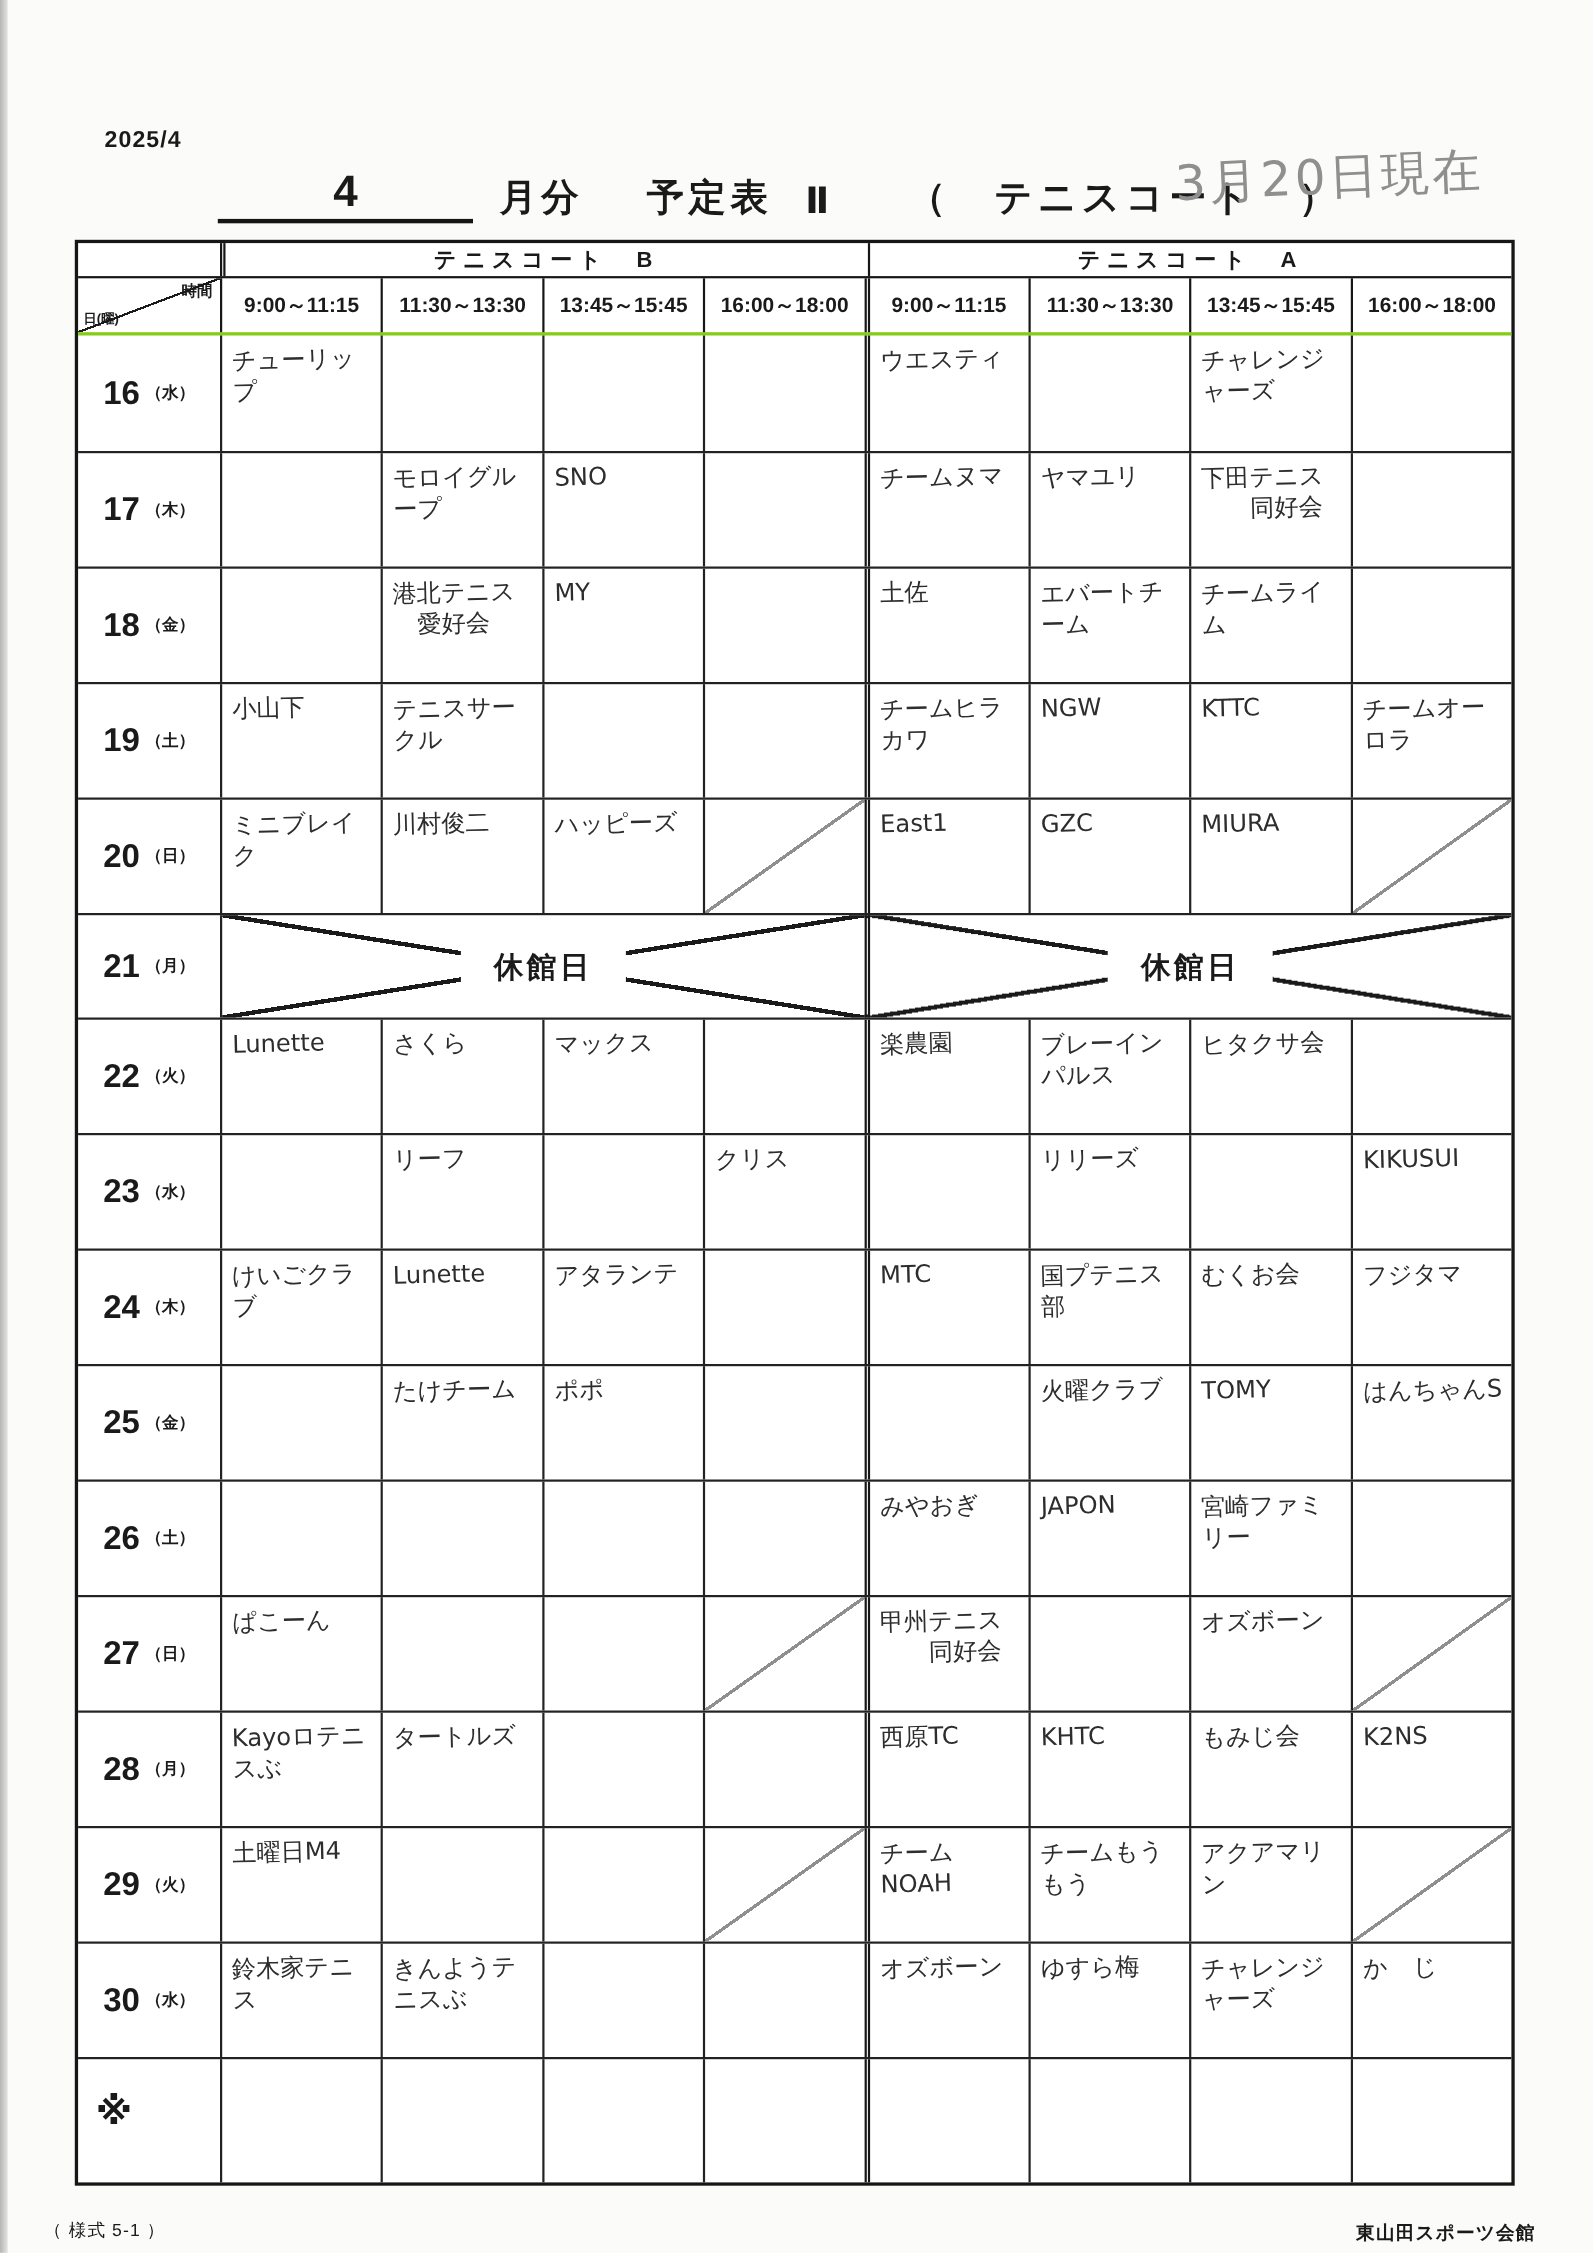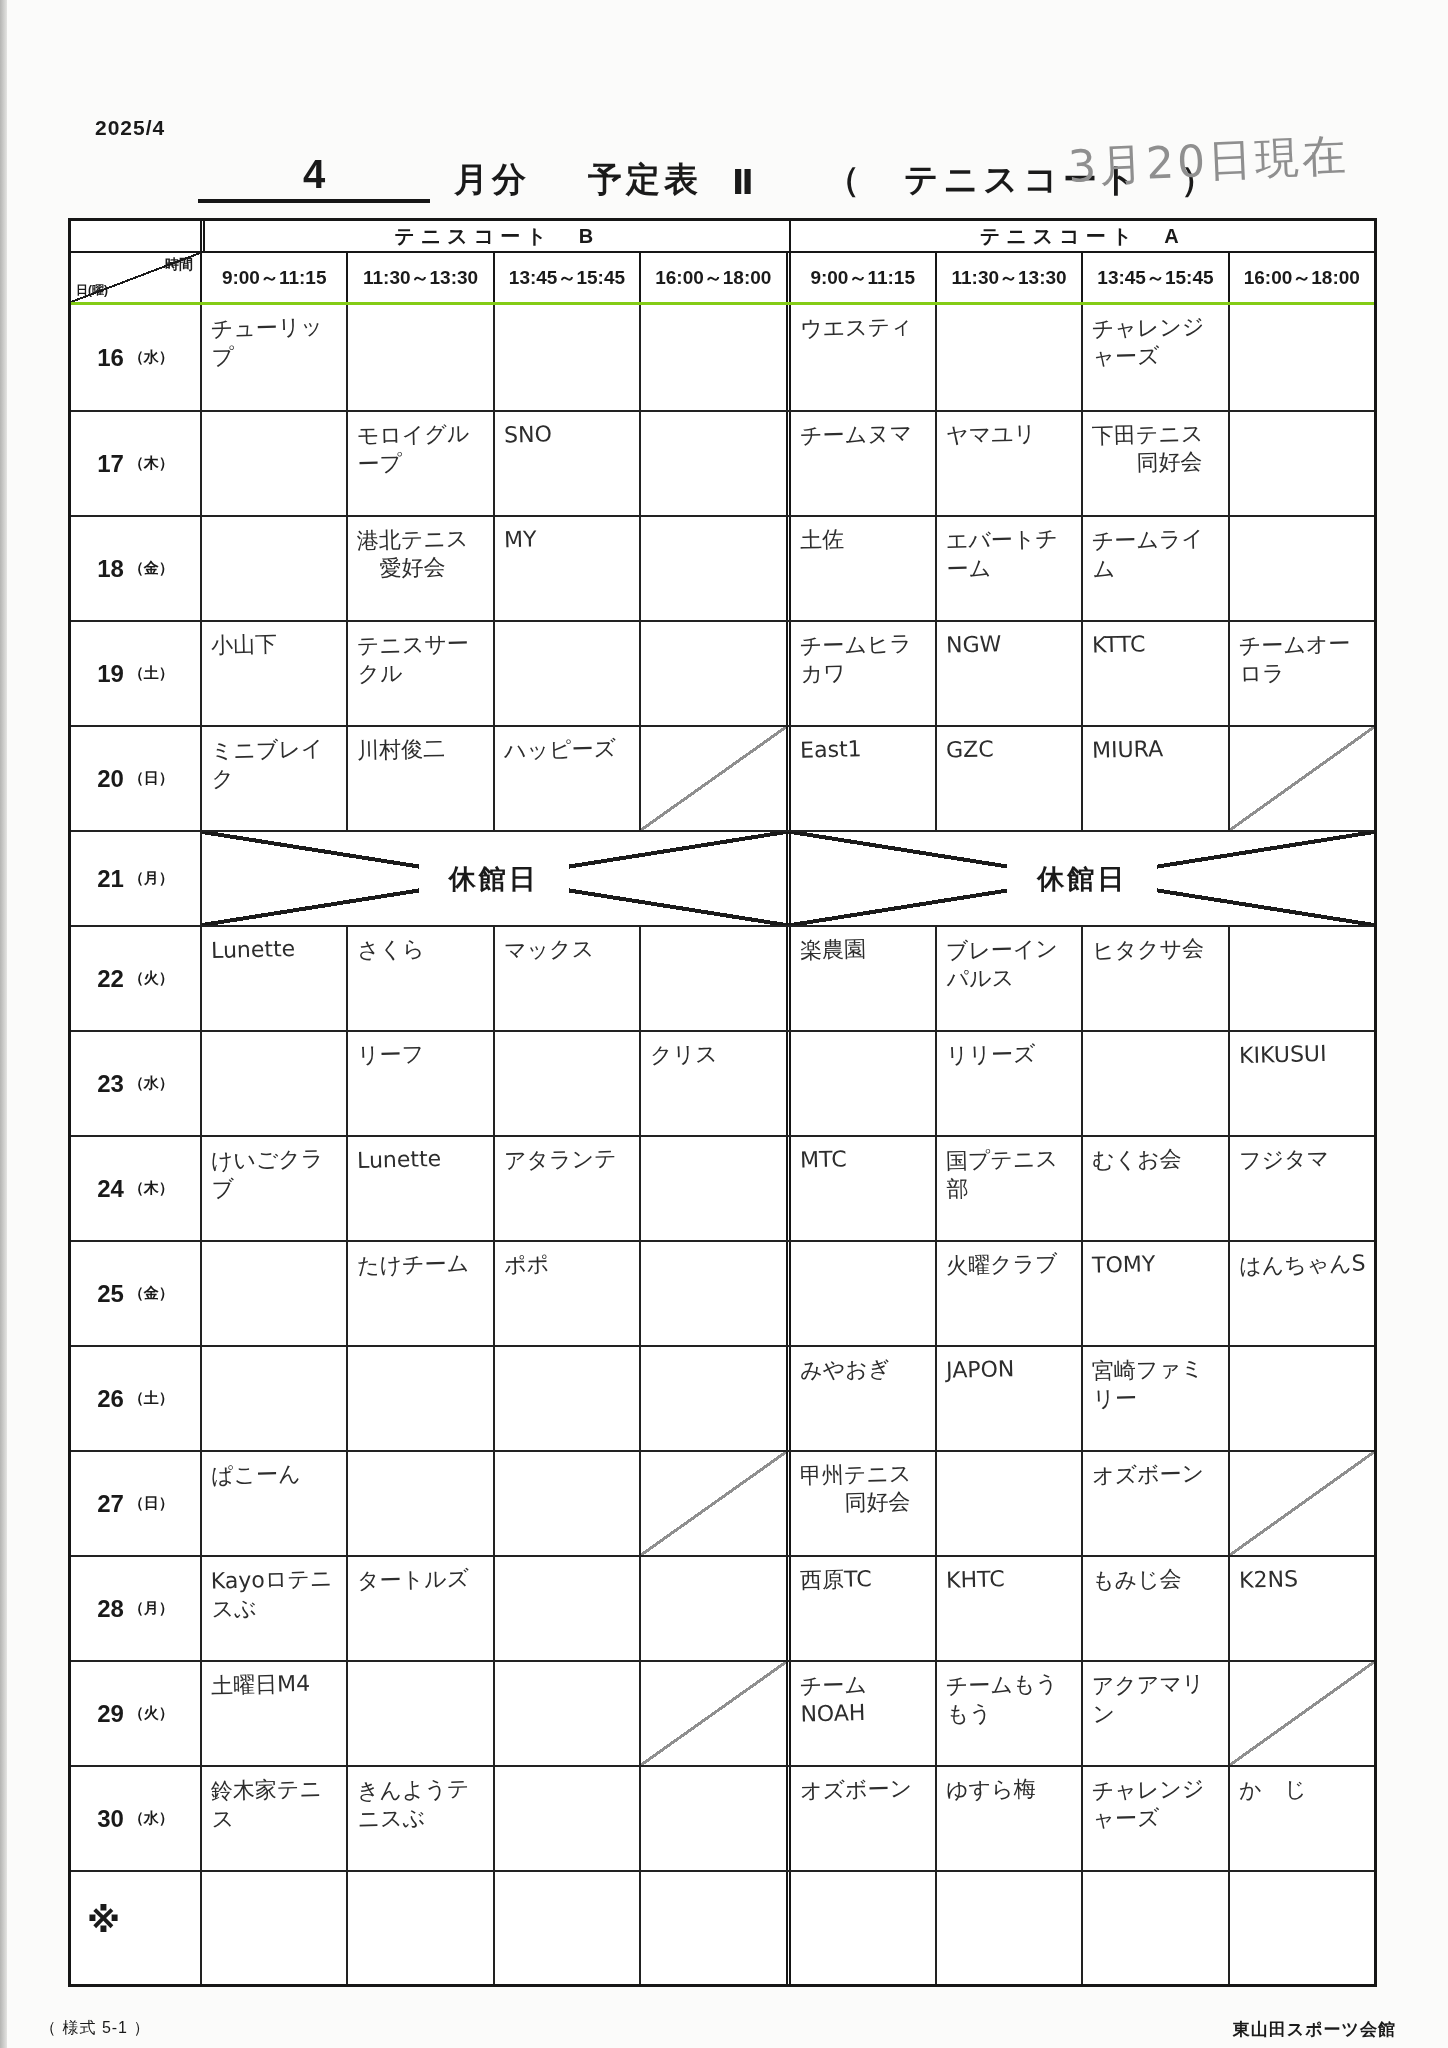--- a/index.html
+++ b/index.html
@@ -66,21 +66,21 @@
 
   .trow { display:flex; height:105px; border-top:2px solid #222; }
   #table-body .trow:first-child { border-top:none; }
   .closed-row { height:95px; }
   .note-row { height:114px; }
 
   .date-cell {
     width:129px; display:flex; align-items:center; justify-content:center;
     gap:5px; white-space:nowrap;
   }
-  .dnum { font-size:24px; font-weight:700; }
+  .dnum { font-size:30px; font-weight:700; }
   .dday { font-size:15px; font-weight:700; }
   .note-row .date-cell { align-items:flex-start; justify-content:flex-start; padding:28px 0 0 16px; }
   .note-row .dnum { font-size:34px; }
 
   .cell {
     flex:1; position:relative; border-left:2px solid #222; overflow:visible;
   }
   .hand {
     display:inline-block; padding:9px 4px 0 9px;
     font-family:"DejaVu Sans", sans-serif;

